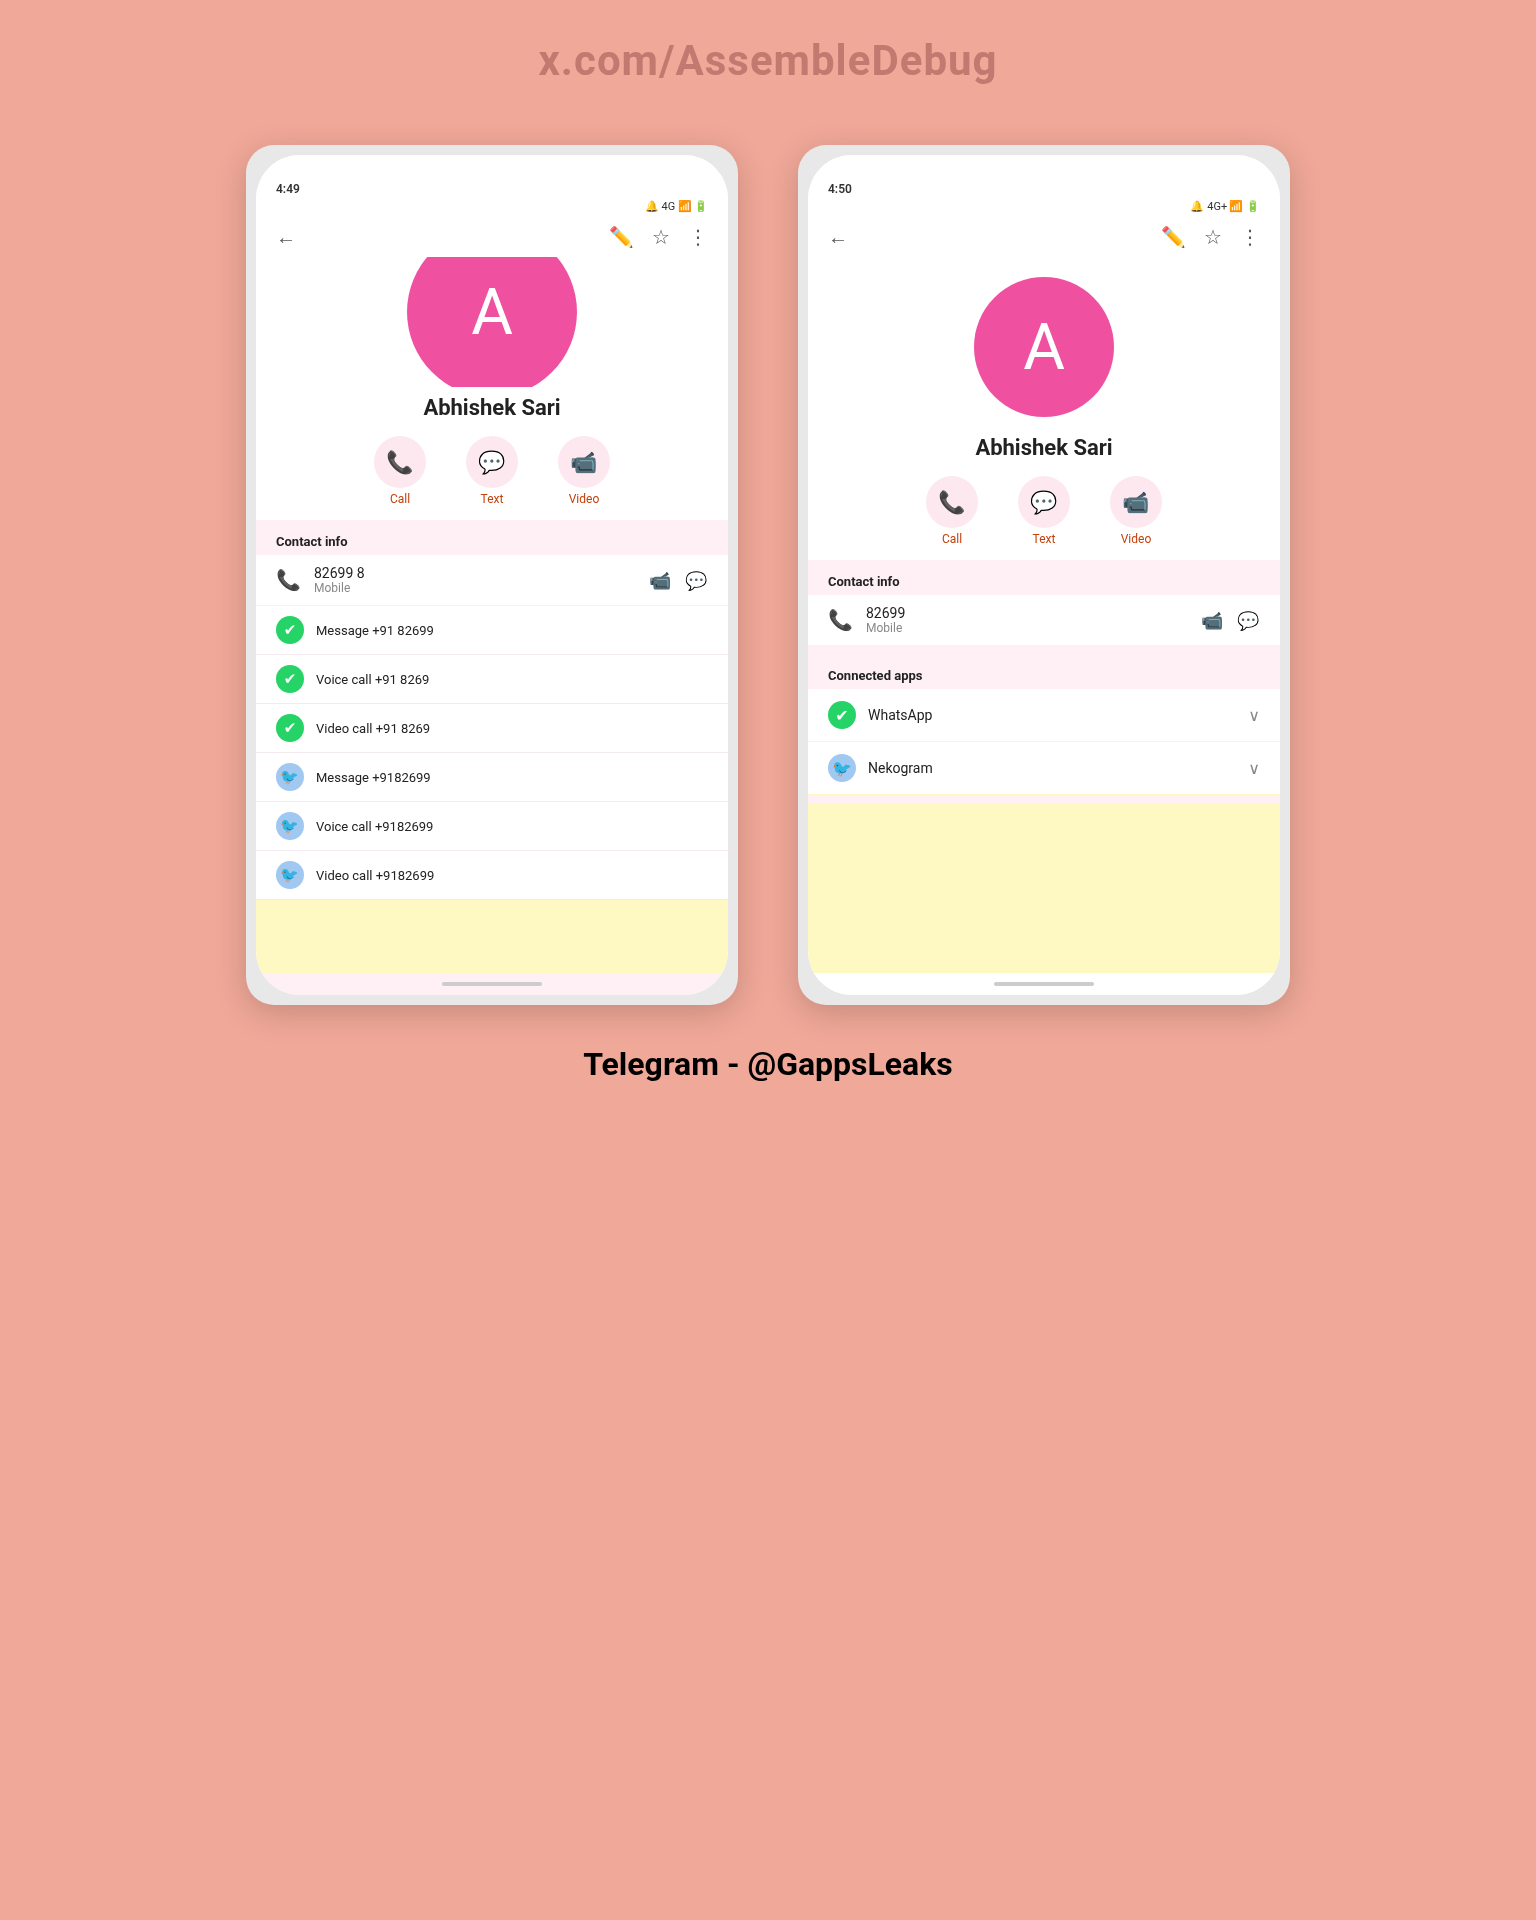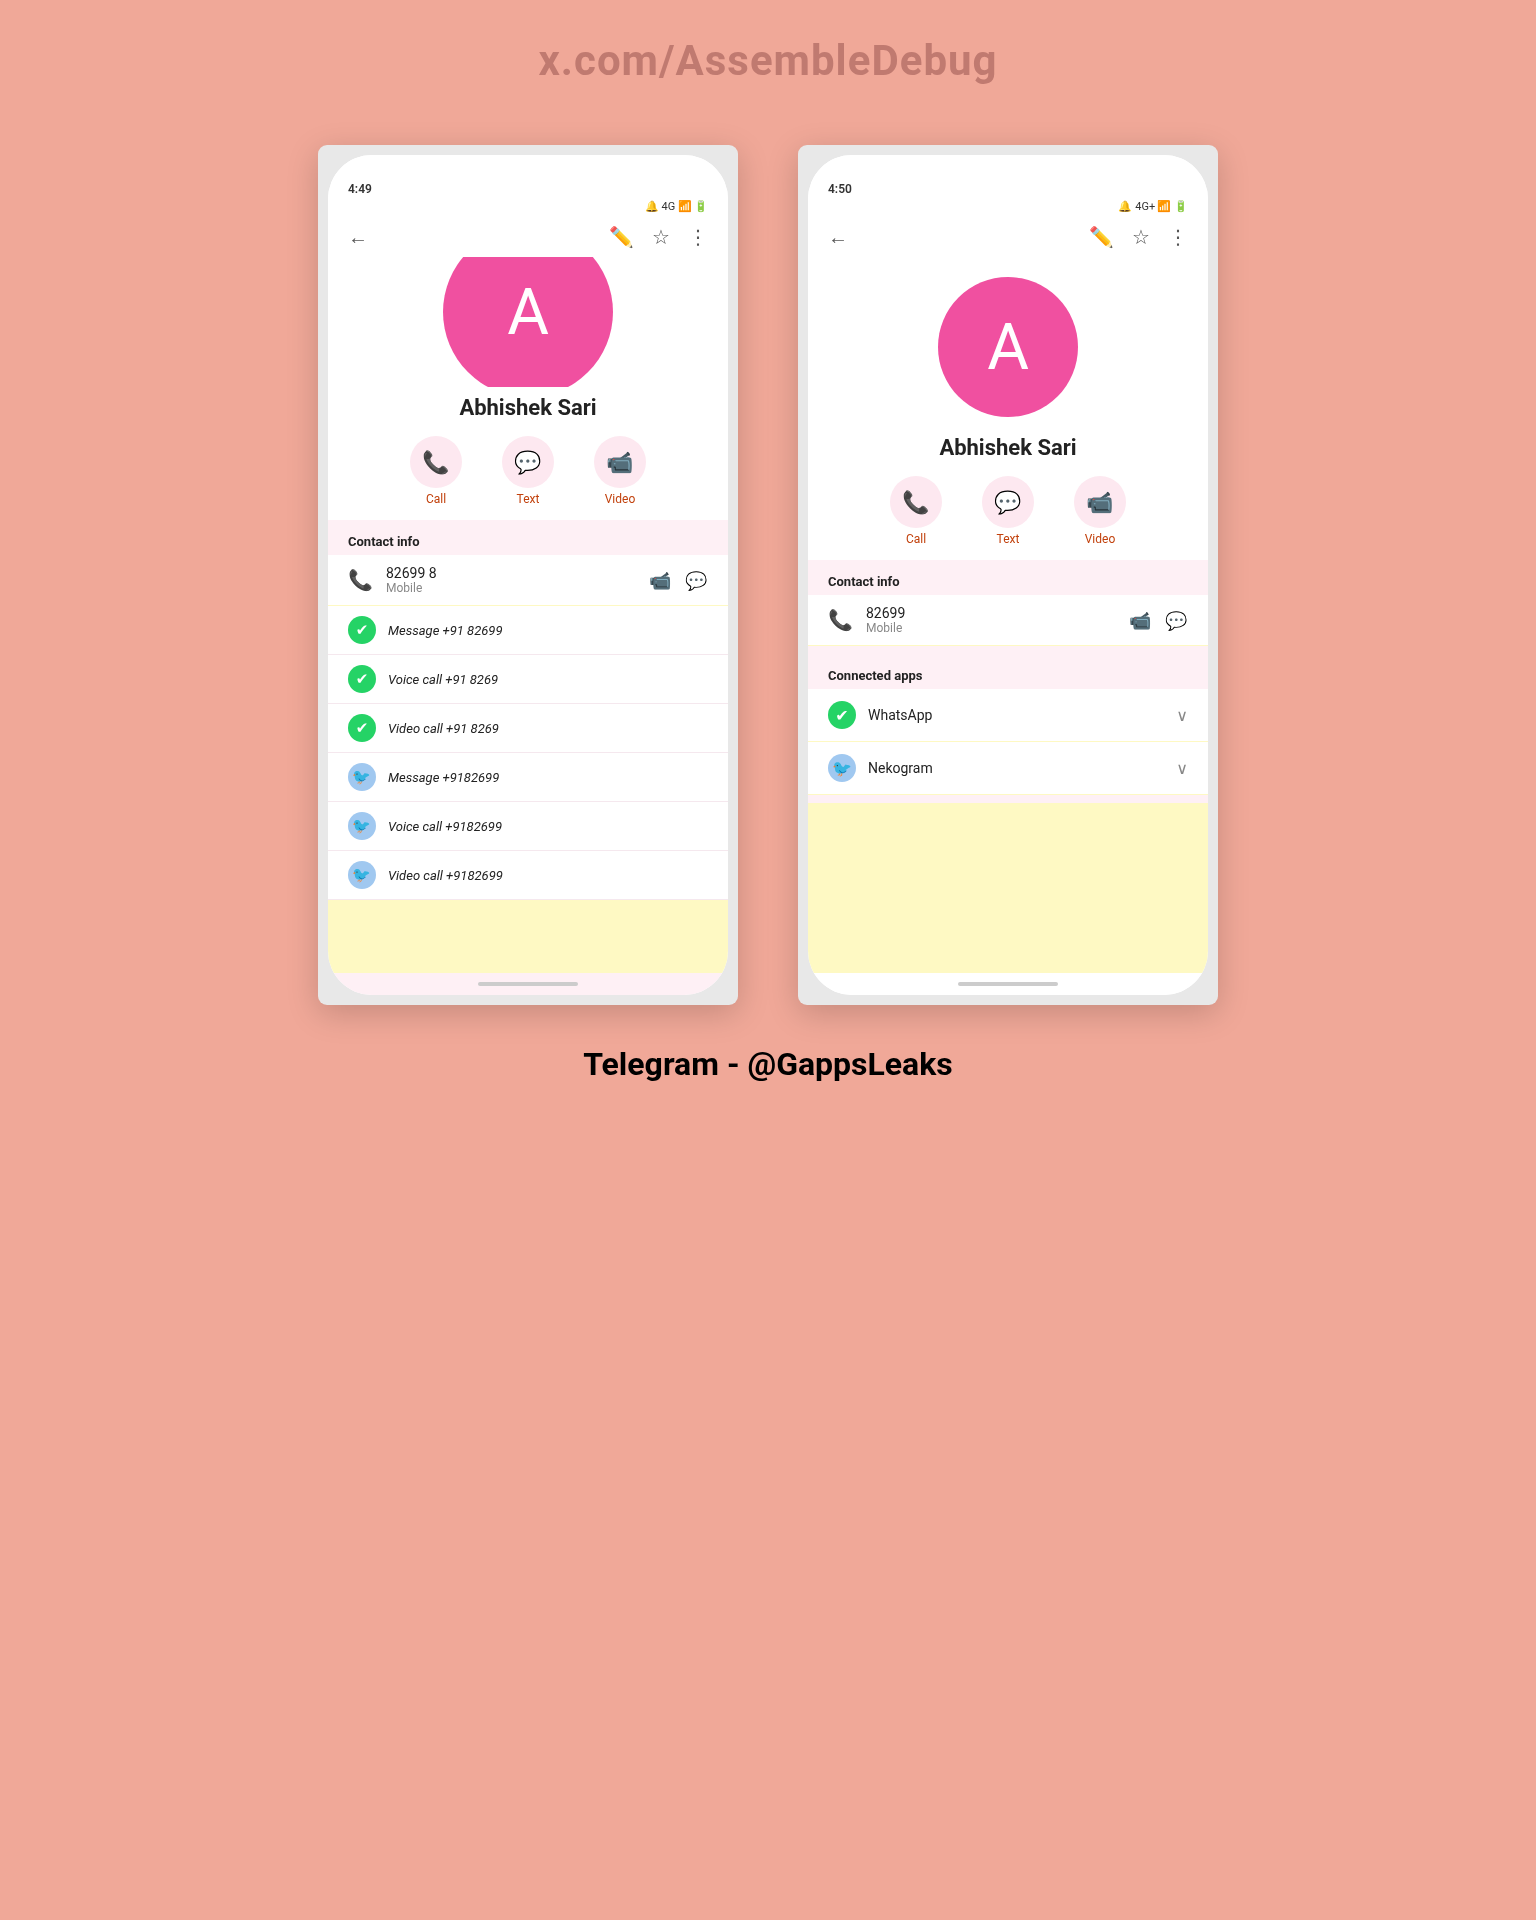--- a/index.html
+++ b/index.html
@@ -27,24 +27,24 @@
       display: flex;
       flex-direction: row;
       justify-content: center;
       align-items: flex-start;
       gap: 60px;
       margin-top: 60px;
     }
 
     
     .phone {
-      width: 420px;
+      width: 492px;
       height: 860px;
       background: #e8e8e8;
-      border-radius: 9px;
+      border-radius: 28px;
       padding: 10px;
       box-shadow: 0 8px 32px rgba(0,0,0,0.18);
       position: relative;
     }
 
     .phone-inner {
       width: 100%;
       height: 100%;
       background: #fff;
       border-radius: 44px;
@@ -296,21 +296,20 @@
       justify-content: center;
       font-size: 15px;
     }
 
     .list-item-icon.whatsapp { background: #25d366; color: #fff; }
     .list-item-icon.nekogram { background: #a0c8f0; color: #fff; }
 
     .list-item-text {
       font-size: 13px;
       color: #222;
-      font-style: italic;
     }
 
     
     .home-indicator {
       height: 22px;
       display: flex;
       align-items: center;
       justify-content: center;
       background: #fef0f5;
       flex-shrink: 0;

